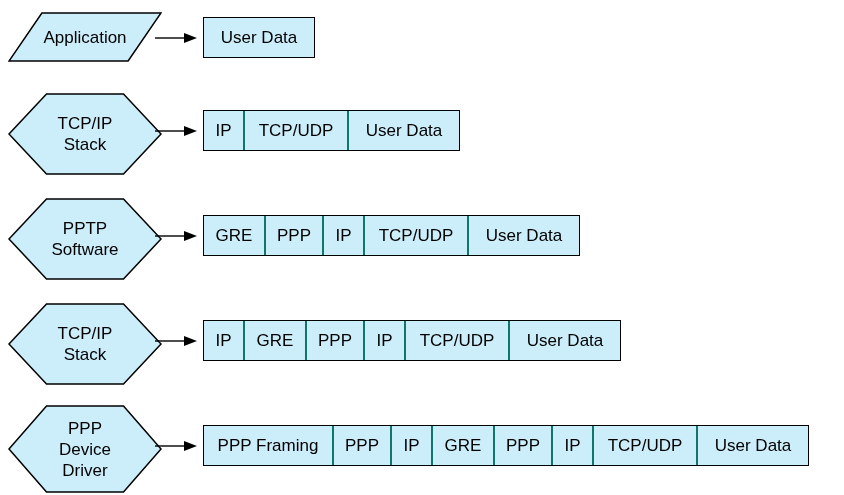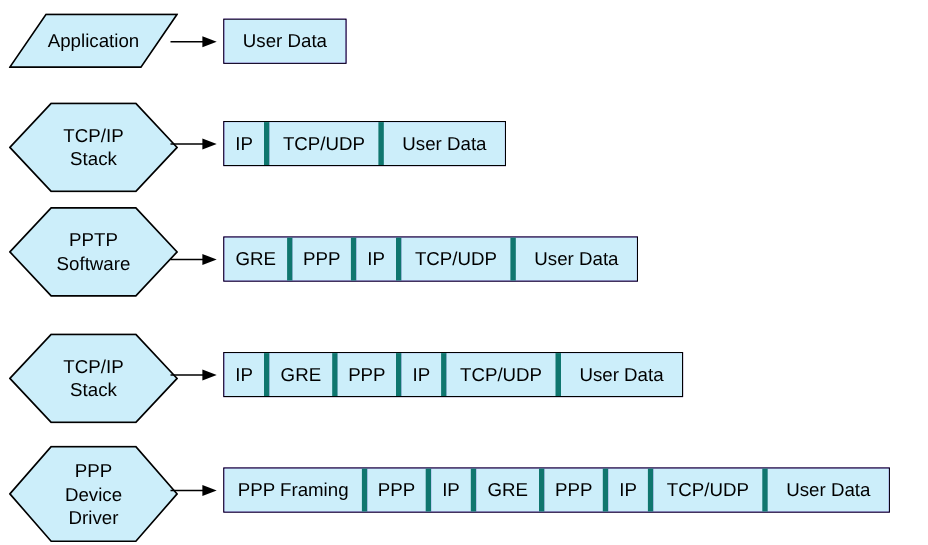--- a/index.html
+++ b/index.html
@@ -72,21 +72,21 @@
   .field {
     position: relative;
     display: flex;
     align-items: center;
     justify-content: center;
     background: #cceefa;
     font-size: 17px;
     line-height: 20px;
     white-space: nowrap;
     box-sizing: border-box;
-    border-right: 5px solid #0f766e;
+    border-right: 2px solid #0f766e;
   }
   .field:last-child {
     border-right: none;
   }
 </style>
 </head>
 <body>
 
 <div id="diagram">
     <div class="stage" style="top: 12px; height: 50px;">
@@ -123,21 +123,21 @@
       <div class="field" style="width: 41px; flex: 0 0 41px;">
         <span>IP</span>
       </div>
       <div class="field" style="width: 104px; flex: 0 0 104px;">
         <span>TCP/UDP</span>
       </div>
       <div class="field" style="width: 110px; flex: 0 0 110px;">
         <span>User Data</span>
       </div>
     </div>
-    <div class="stage" style="top: 188px; height: 82px;">
+    <div class="stage" style="top: 198px; height: 82px;">
       <svg width="154" height="82" viewBox="0 0 154 82">
         <polygon points="1,41 38.5,1 115.5,1 153,41 115.5,81 38.5,81" fill="#cceefa" stroke="#000000" stroke-width="1.5"></polygon>
       </svg>
       <div class="stage-label">PPTP
 Software</div>
     </div>
     <div class="arrow" style="top: 229px;">
       <svg width="46" height="14" viewBox="0 0 46 14">
         <line x1="2" y1="7" x2="34" y2="7" stroke="#000000" stroke-width="1.4"></line>
         <polygon points="31,2 44,7 31,12" fill="#000000"></polygon>

